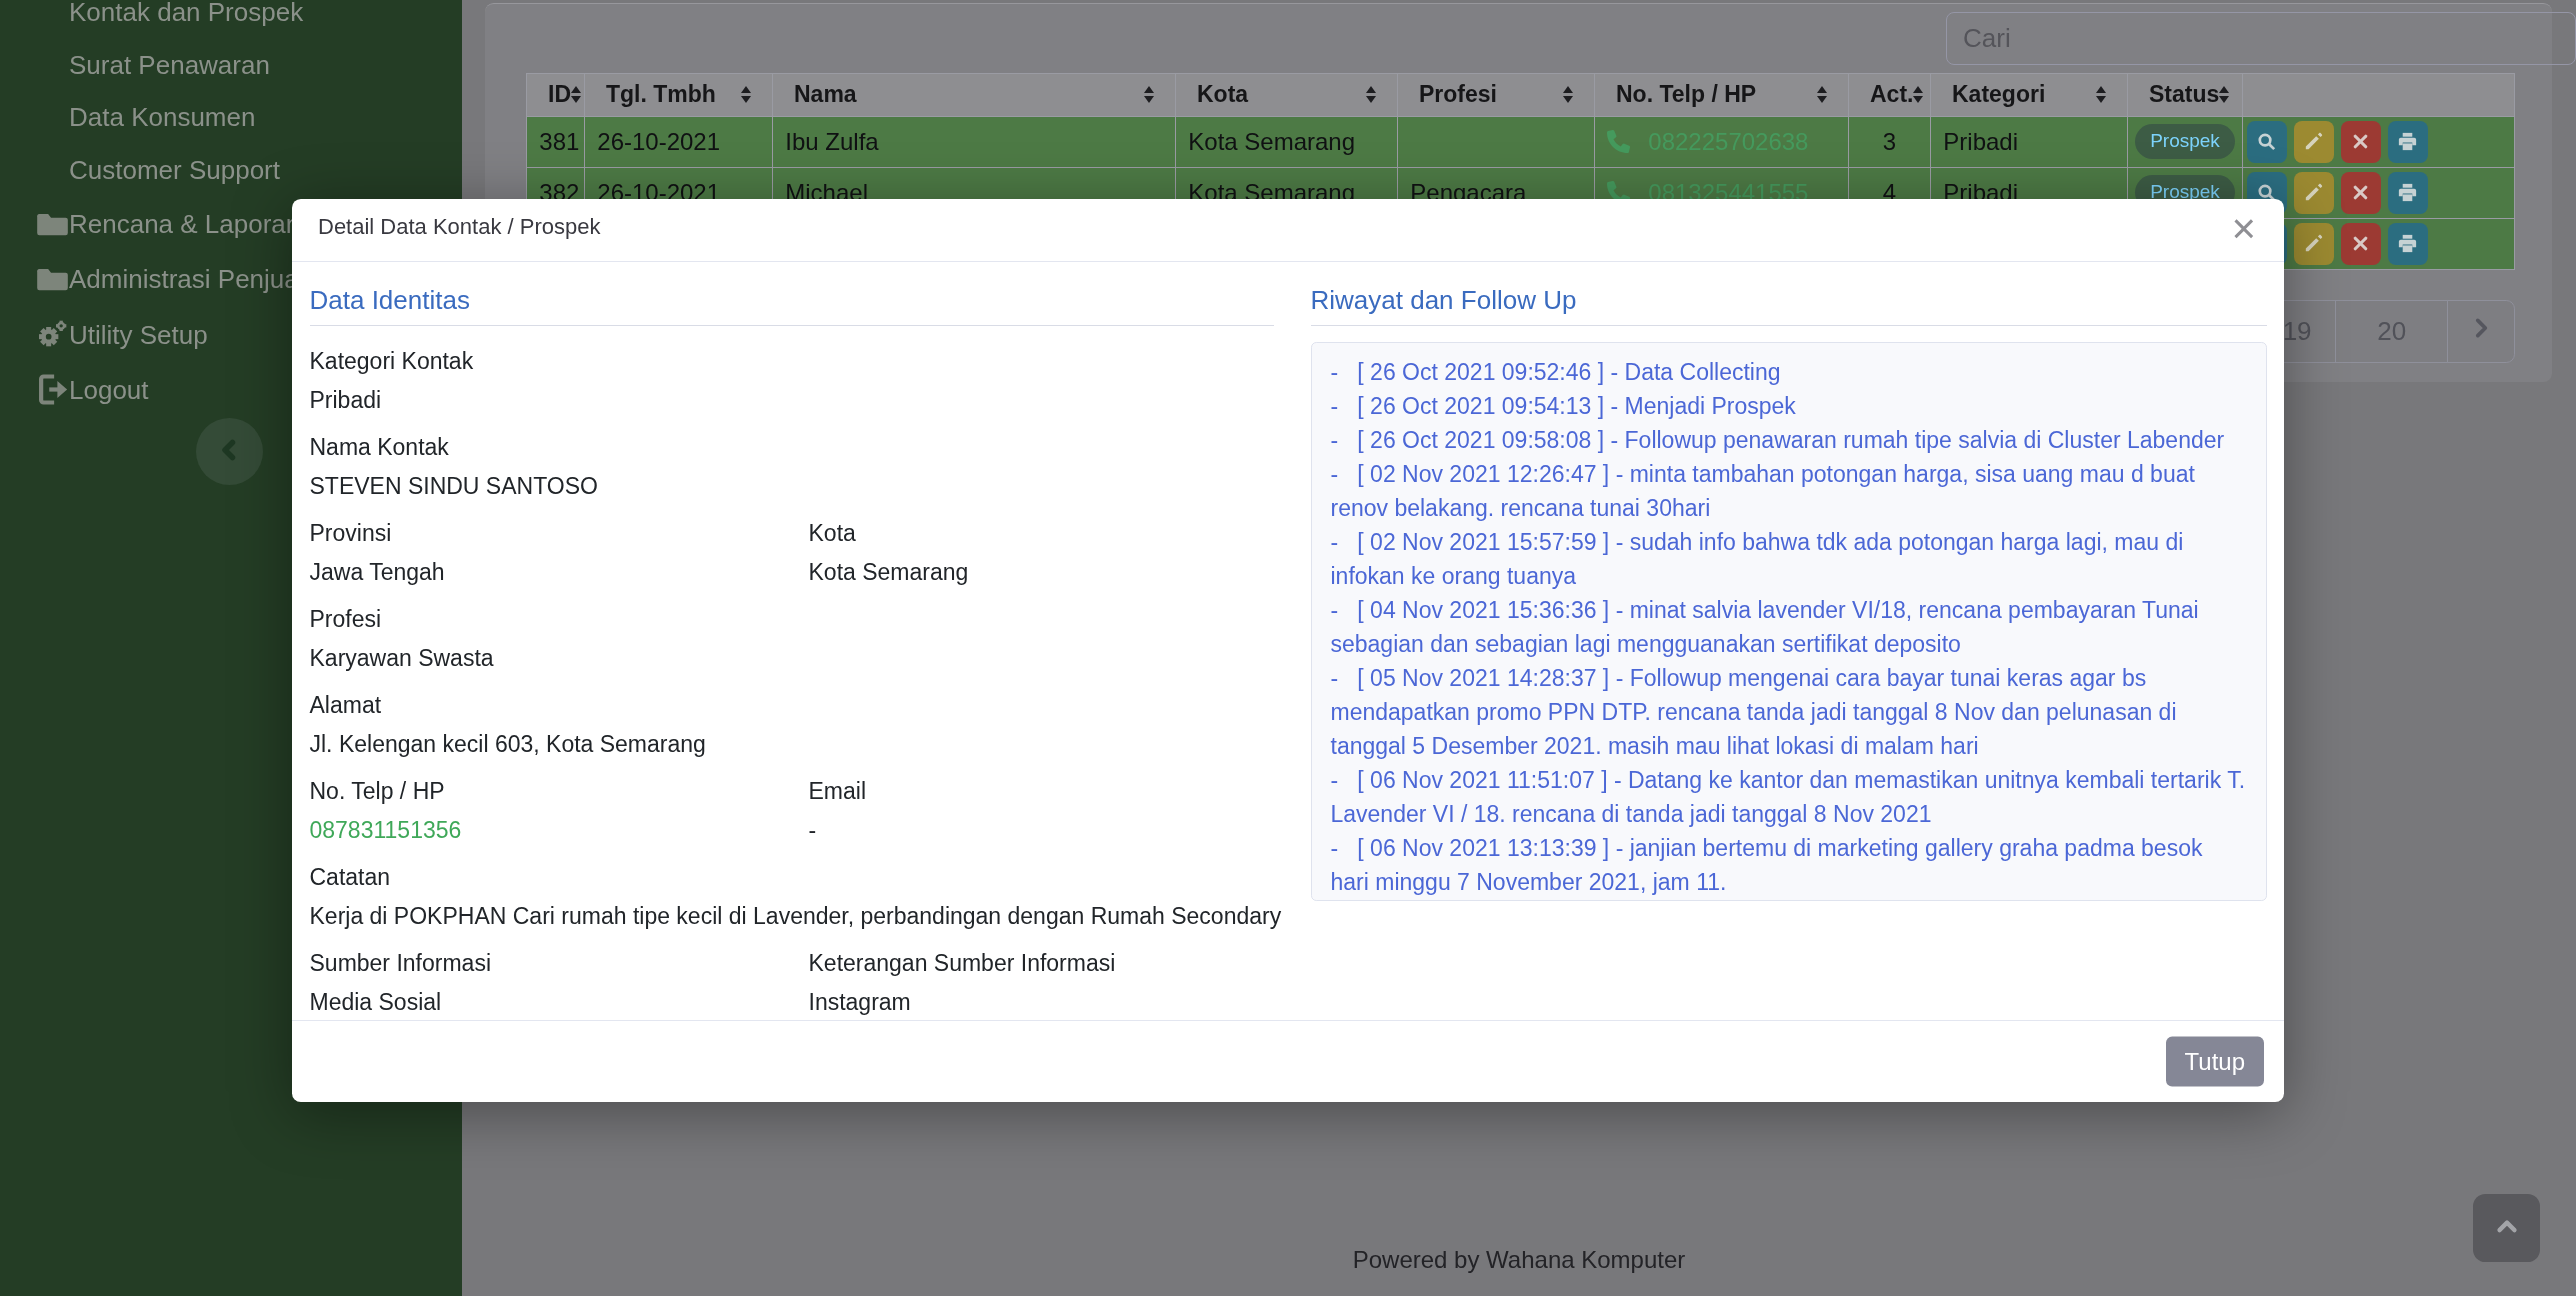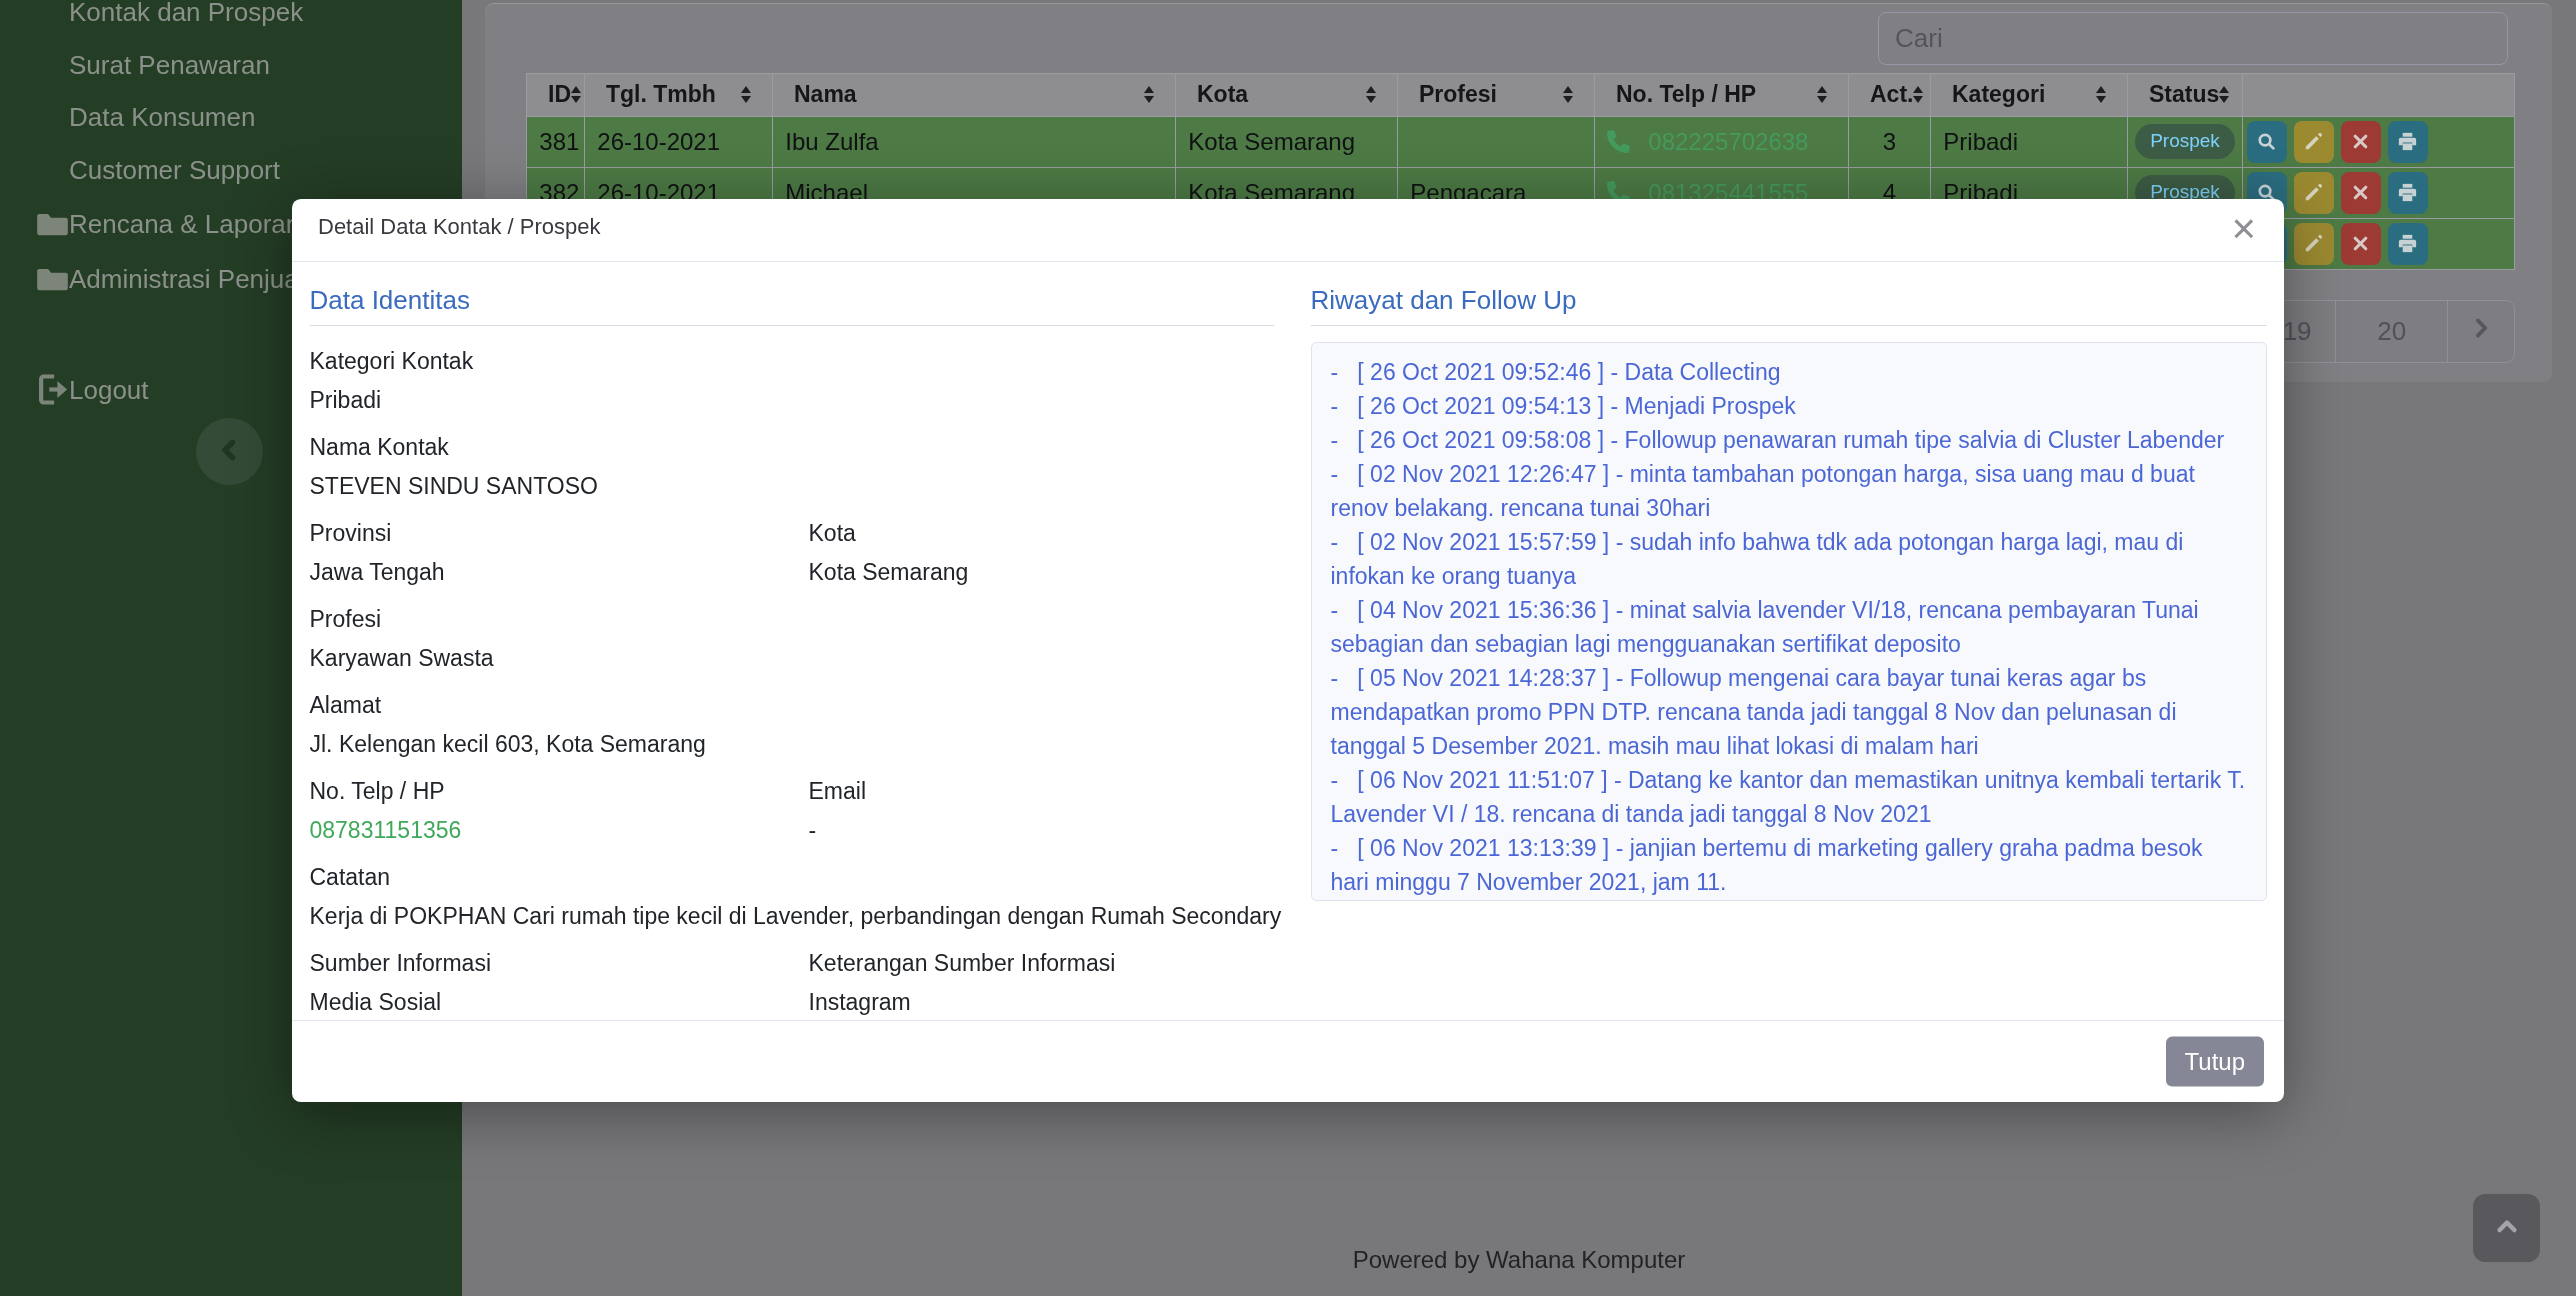--- a/index.html
+++ b/index.html
@@ -10,21 +10,21 @@
   .sidebar{position:absolute;left:0;top:0;width:462px;height:1297px;background:#243d25;z-index:1}
   .mi{position:absolute;left:0;width:462px;height:39px;color:#8b918a;font-size:26px;cursor:pointer}
   .mi .lbl{position:absolute;left:69px;top:50%;transform:translateY(-50%);white-space:nowrap}
   .mi .ic{position:absolute;left:32px;top:50%;transform:translateY(-50%);width:40px;height:40px;
           display:flex;align-items:center;justify-content:center}
   .toggle{position:absolute;left:196px;top:418px;width:67px;height:67px;border-radius:50%;
           background:#344b37;display:flex;align-items:center;justify-content:center;z-index:2;cursor:pointer}
 
   .card{position:absolute;left:485px;top:2.6px;width:2067px;height:379px;background:#808084;
         border-radius:8.8px;border-top:1.8px solid #97979c;box-sizing:border-box}
-  .search{position:absolute;left:1393px;top:8px;width:630px;height:53px;box-sizing:border-box;
+  .search{position:absolute;left:1461px;top:8px;width:630px;height:53px;box-sizing:border-box;
           border:1.8px solid #9596a6;border-radius:8px;background:transparent;font-size:26px;
           color:#505056;padding:0 16px;outline:none;font-family:"Liberation Sans",sans-serif}
   .search::placeholder{color:#54545a;opacity:1}
 
   .tbl{position:absolute;left:41px;top:69px;width:1988px;border-collapse:collapse;table-layout:fixed}
   .tbl th,.tbl td{border:0.9px solid #9a9ba3;box-sizing:border-box;overflow:hidden}
   .tbl thead tr{height:43px;background:#8e8e91}
   .th-in{display:flex;align-items:center;padding:0 20px;font-size:23px;color:#161618}
   .sort{display:inline-flex;flex-direction:column;align-items:center;gap:3.5px;margin-left:auto}
   .sort i{display:block;width:0;height:0;border-left:5.3px solid transparent;border-right:5.3px solid transparent}
@@ -109,20 +109,41 @@
     <span class="lbl">Rencana &amp; Laporan</span>
   </div>
   <div class="mi" style="top:259px">
     <span class="ic">
         <svg width="39" height="35" viewBox="0 0 24 24">
           <path d="M3 5.5h6l2 2.5h10a1.5 1.5 0 0 1 1.5 1.5v9a1.5 1.5 0 0 1-1.5 1.5H3A1.5 1.5 0 0 1 1.5 18.5v-11A1.5 1.5 0 0 1 3 5.5z" fill="#7d857b"></path>
         </svg>
       </span>
     <span class="lbl">Administrasi Penjualan</span>
   </div>
+  <div class="mi" style="top:315px">
+    <span class="ic">
+      <svg width="40" height="40" viewBox="0 0 24 24">
+        <g stroke="#7d857b" stroke-width="3">
+            <line x1="10" y1="7.2" x2="10" y2="18.8"></line>
+            <line x1="4.2" y1="13" x2="15.8" y2="13"></line>
+            <line x1="5.9" y1="8.9" x2="14.1" y2="17.1"></line>
+            <line x1="5.9" y1="17.1" x2="14.1" y2="8.9"></line>
+          </g>
+        <circle cx="10" cy="13" r="4.4" fill="#7d857b"></circle>
+          <circle cx="10" cy="13" r="1.7" fill="#243d25"></circle>
+        <g stroke="#7d857b" stroke-width="2">
+            <line x1="17.5" y1="3.4" x2="17.5" y2="9.6"></line>
+            <line x1="14.4" y1="6.5" x2="20.6" y2="6.5"></line>
+          </g>
+        <circle cx="17.5" cy="6.5" r="2.5" fill="#7d857b"></circle>
+          <circle cx="17.5" cy="6.5" r="1" fill="#243d25"></circle>
+      </svg>
+    </span>
+    <span class="lbl">Utility Setup</span>
+  </div>
   <div class="mi" style="top:370px">
     <span class="ic">
       <svg width="39" height="39" viewBox="0 0 24 24">
           <path d="M13 4H6.5A1.5 1.5 0 0 0 5 5.5v13A1.5 1.5 0 0 0 6.5 20H13" fill="none" stroke="#7d857b" stroke-width="2.6"></path>
           <line x1="10" y1="12" x2="16" y2="12" stroke="#7d857b" stroke-width="2.6"></line>
           <path d="M15 6.8l6 5.2-6 5.2z" fill="#7d857b"></path>
         </svg>
     </span>
     <span class="lbl">Logout</span>
   </div>

